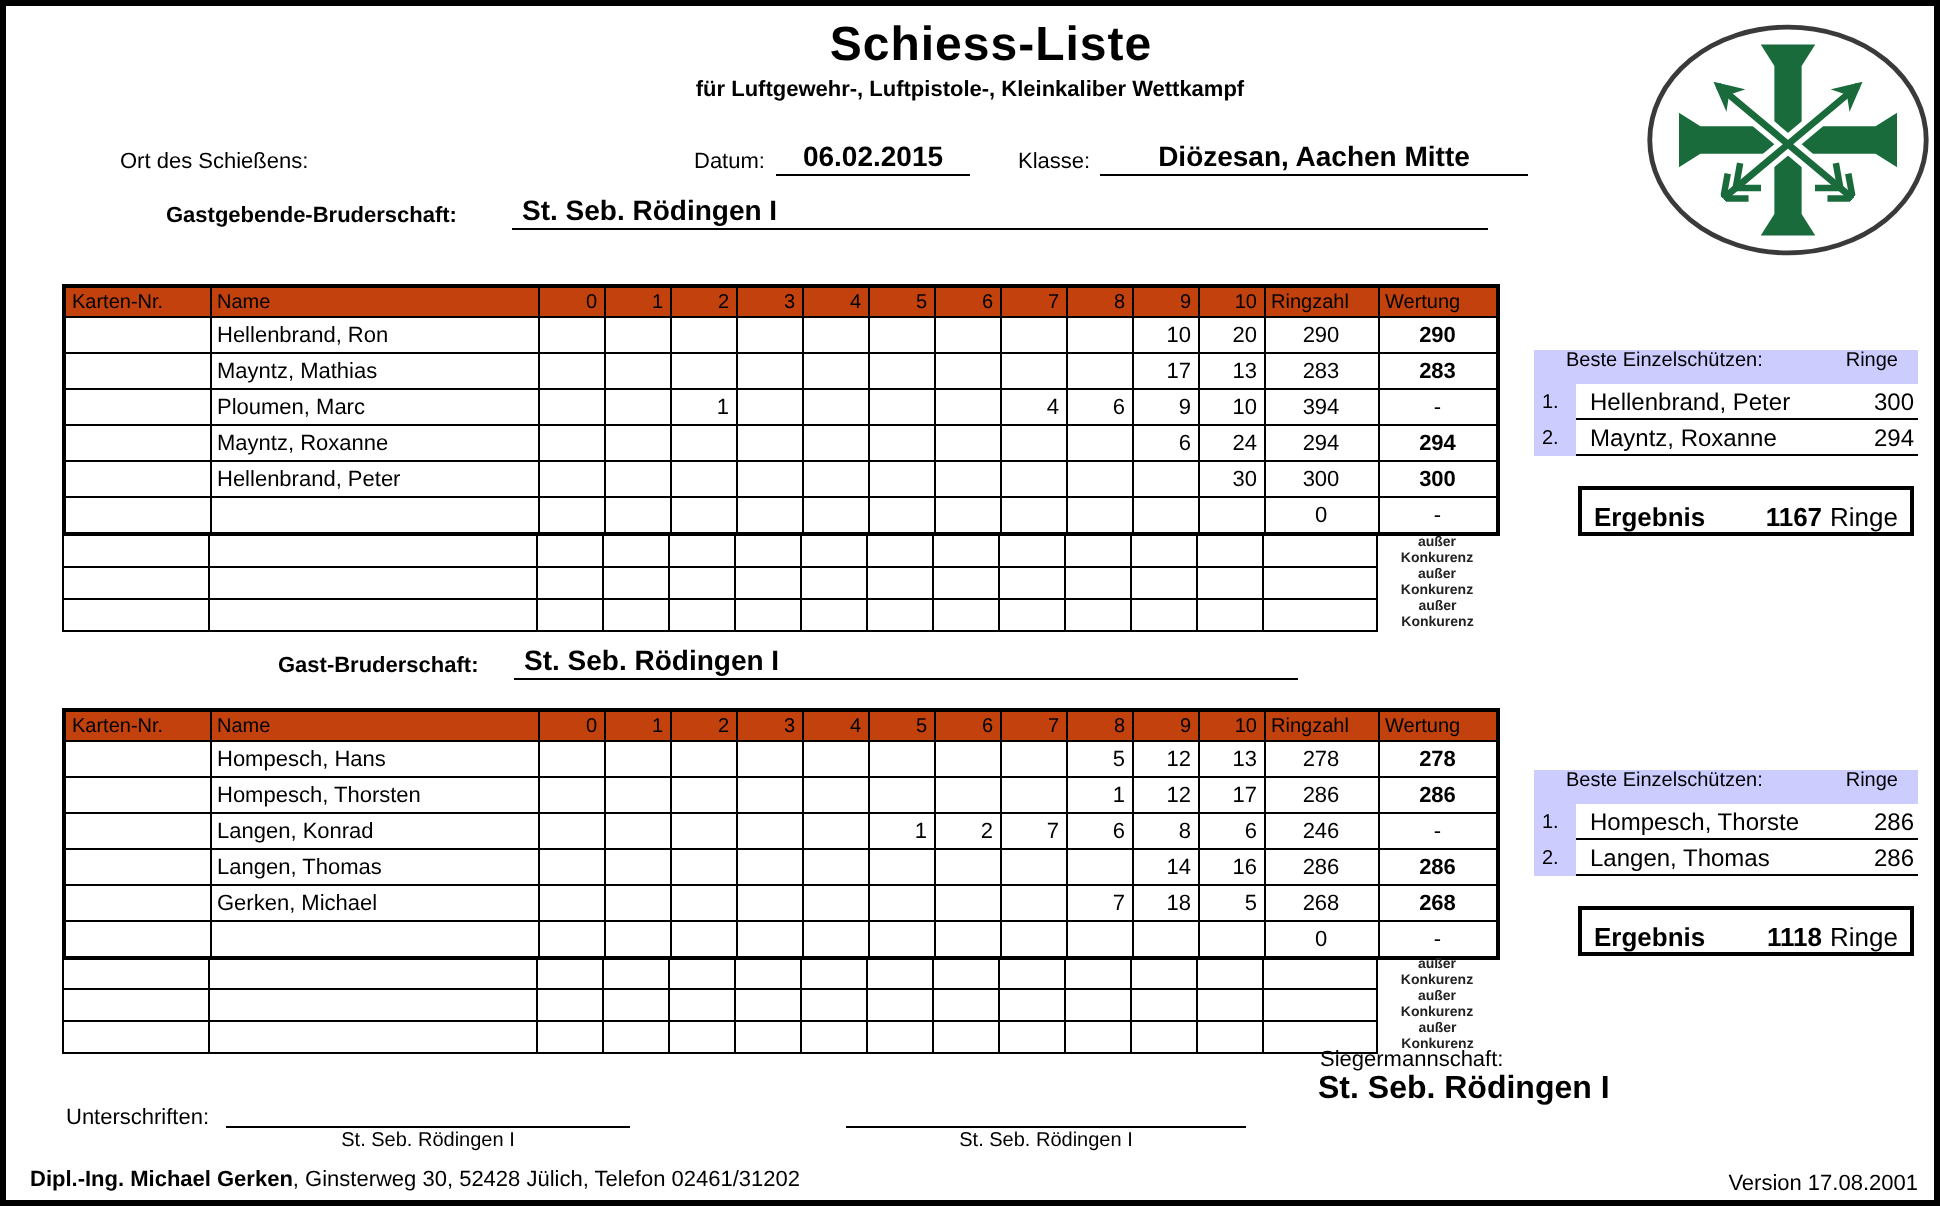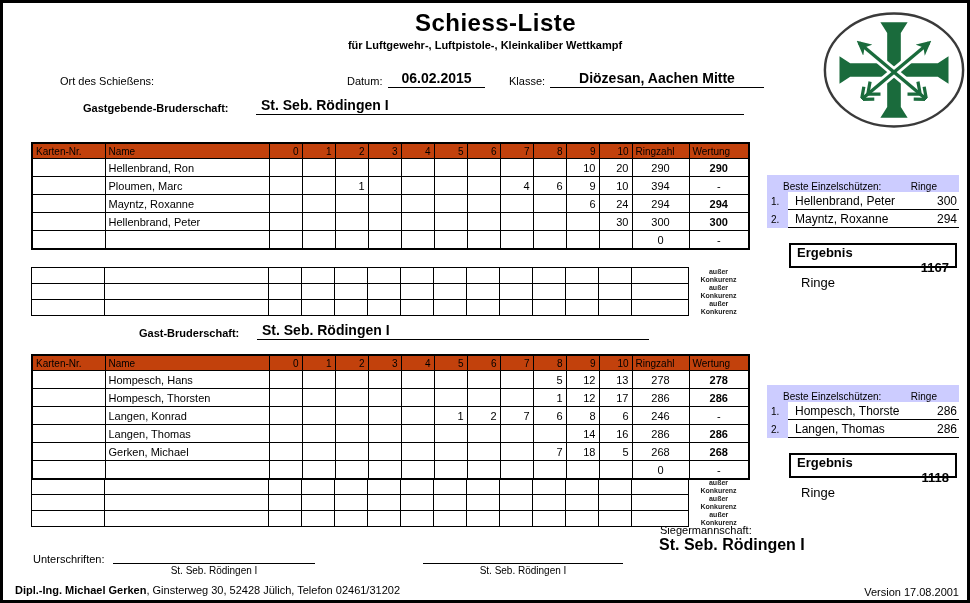--- a/index.html
+++ b/index.html
@@ -43,37 +43,37 @@
   td.cell-wert.dash{font-weight:normal;}
   table.extra-score td{height:15px;}
   table.extra-score td.cell-note{
     border:none; font-size:7px; line-height:1.15; text-align:center;
     white-space:pre-line; padding:0; font-weight:bold; color:#222;
   }
 
   
   .best-box{position:absolute; left:764px; width:192px;}
   .best-header{
-    background:#ccccff; height:17px; display:flex; align-items:flex-end;
-    justify-content:space-between; font-size:10px; padding:0 22px 0 16px; box-sizing:border-box;
+    background:#ccccff; height:17px; display:flex; align-items:flex-start;
+    justify-content:space-between; font-size:10px; padding:0 10px 0 16px; box-sizing:border-box;
   }
   .best-row{display:flex; height:18px;}
   .best-rank{
     width:21px; background:#ccccff; font-size:10px; display:flex; align-items:center;
     padding-left:4px; box-sizing:border-box; flex:none;
   }
   .best-main{
     flex:1; display:flex; align-items:center; justify-content:space-between;
     border-bottom:1px solid #000; font-size:12px; padding:0 2px 0 7px; overflow:hidden; white-space:nowrap;
   }
   .best-ringe{font-size:12px;}
 
   .ergebnis{
     position:absolute; left:786px; width:152px; height:21px; border:2px solid #000;
-    display:flex; align-items:flex-start; font-size:13px; padding:0 6px;flex-direction:column;
+    display:flex; align-items:flex-end; font-size:13px; padding:0 6px;
   }
   .erg-label{font-weight:bold;}
   .erg-value{font-weight:bold; margin-left:auto;}
   .erg-unit{margin-left:4px;}
 
   .winner-label{left:657px; top:521px; font-size:11px;}
   .winner-value{left:656px; top:533px; font-size:16px; font-weight:bold;}
 
   .sig-label{left:30px; top:550px;}
   .sig-line{border-bottom:1px solid #000; height:14px;}
@@ -167,20 +167,37 @@
           <td class="cell-hit"></td>
           <td class="cell-hit"></td>
           <td class="cell-hit"></td>
           <td class="cell-hit"></td>
           <td class="cell-hit"></td>
           <td class="cell-hit"></td>
           <td class="cell-hit">10</td>
           <td class="cell-hit">20</td>
           <td class="cell-ring">290</td>
           <td class="cell-wert">290</td>
+        </tr>
+        <tr>
+          <td class="cell-karten"></td>
+          <td class="cell-name">Mayntz, Mathias</td>
+          <td class="cell-hit"></td>
+          <td class="cell-hit"></td>
+          <td class="cell-hit"></td>
+          <td class="cell-hit"></td>
+          <td class="cell-hit"></td>
+          <td class="cell-hit"></td>
+          <td class="cell-hit"></td>
+          <td class="cell-hit"></td>
+          <td class="cell-hit"></td>
+          <td class="cell-hit">17</td>
+          <td class="cell-hit">13</td>
+          <td class="cell-ring">283</td>
+          <td class="cell-wert">283</td>
         </tr>
         <tr>
           <td class="cell-karten"></td>
           <td class="cell-name">Ploumen, Marc</td>
           <td class="cell-hit"></td>
           <td class="cell-hit"></td>
           <td class="cell-hit">1</td>
           <td class="cell-hit"></td>
           <td class="cell-hit"></td>
           <td class="cell-hit"></td>

